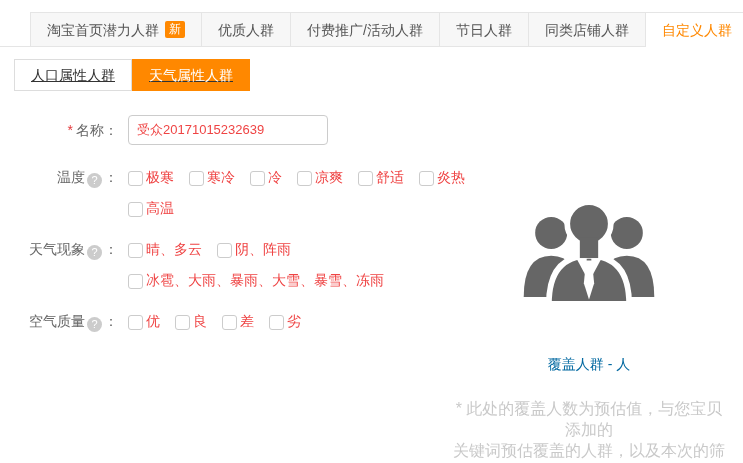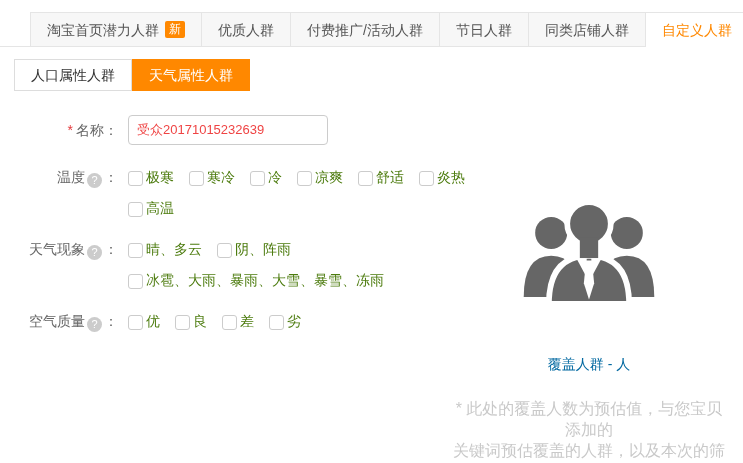--- a/index.html
+++ b/index.html
@@ -25,42 +25,42 @@
     color:#555;cursor:pointer;white-space:nowrap;
   }
   .tab:first-child{border-left:1px solid var(--border);}
   .tab.active{background:#fff;color:var(--accent);border-bottom-color:#fff;}
   .badge{
     display:inline-block;background:var(--accent);color:#fff;font-size:12px;
     height:17px;line-height:17px;padding:0 4px;border-radius:2px;margin-left:6px;
     vertical-align:2px;
   }
   
-  .subtabs{display:flex;margin:12px 0 0 14px;}
+  .subtabs{display:flex;margin:12px 0 0 14px;text-decoration:underline;}
   .subtab{
     height:32px;line-height:30px;padding:0 16px;border:1px solid #ddd;background:#fff;
     color:#333;font-size:14px;cursor:pointer;white-space:nowrap;
   }
   .subtab + .subtab{border-left:none;}
   .subtab.active{background:var(--accent);border:1px solid var(--accent);color:#fff;line-height:30px;}
   
   .main{margin-top:24px;}
   .form-row{display:flex;margin-bottom:10px;}
   .form-label{width:118px;flex-shrink:0;text-align:right;color:#666;font-size:14px;}
   .name-row{margin-bottom:22px;}
   .name-row .form-label{line-height:30px;}
   .req{color:#e4393c;margin-right:3px;}
   .name-input{
     width:200px;height:30px;border:1px solid #ccc;border-radius:4px;padding:0 8px;
     font-size:13px;color:#ef4444;margin-left:10px;font-family:inherit;outline:none;background:#fff;
   }
   .group-label{padding-top:2px;}
   .options{margin-left:10px;}
   .opt-line{display:flex;align-items:center;height:22px;margin-bottom:9px;}
-  .cb{display:inline-flex;align-items:center;margin-right:15px;font-size:14px;color:#4d7c0f;cursor:pointer;}
+  .cb{display:inline-flex;align-items:center;margin-right:15px;font-size:14px;color:#ef4444;cursor:pointer;}
   .box{width:15px;height:15px;border:1px solid #ccc;border-radius:3px;background:#fff;margin-right:3px;flex-shrink:0;}
   .help{
     display:inline-block;width:15px;height:15px;border-radius:50%;background:#ccc;color:#fff;
     font-size:11px;line-height:15px;text-align:center;margin:0 2px;vertical-align:-2px;cursor:pointer;
   }
   
   .coverage{position:absolute;left:448px;top:194px;width:282px;text-align:center;}
   .coverage svg{display:block;margin:0 auto;}
   .coverage-title{margin-top:36px;font-size:14px;color:#0369a1;}
   .coverage-note{margin-top:24px;font-size:16px;color:var(--note-gray);line-height:21px;}

